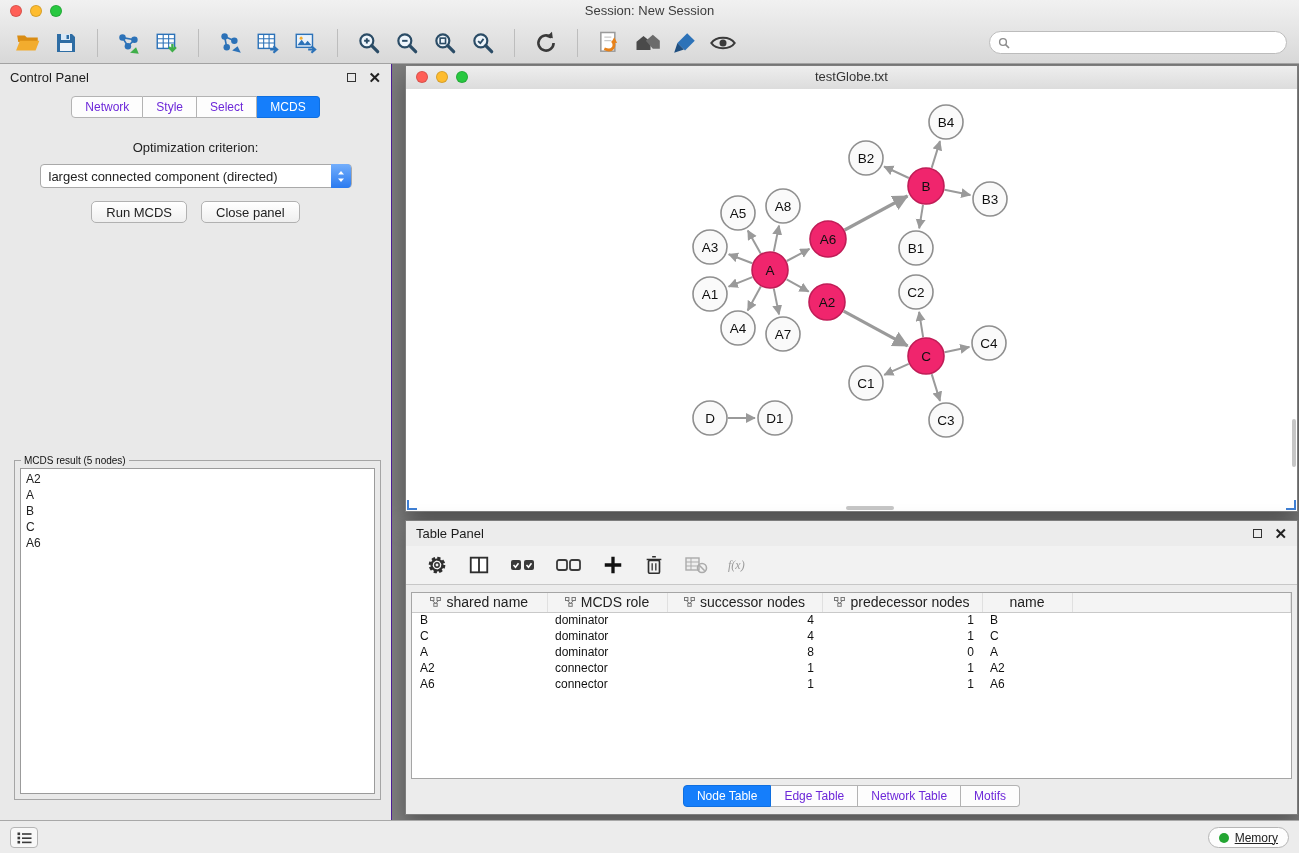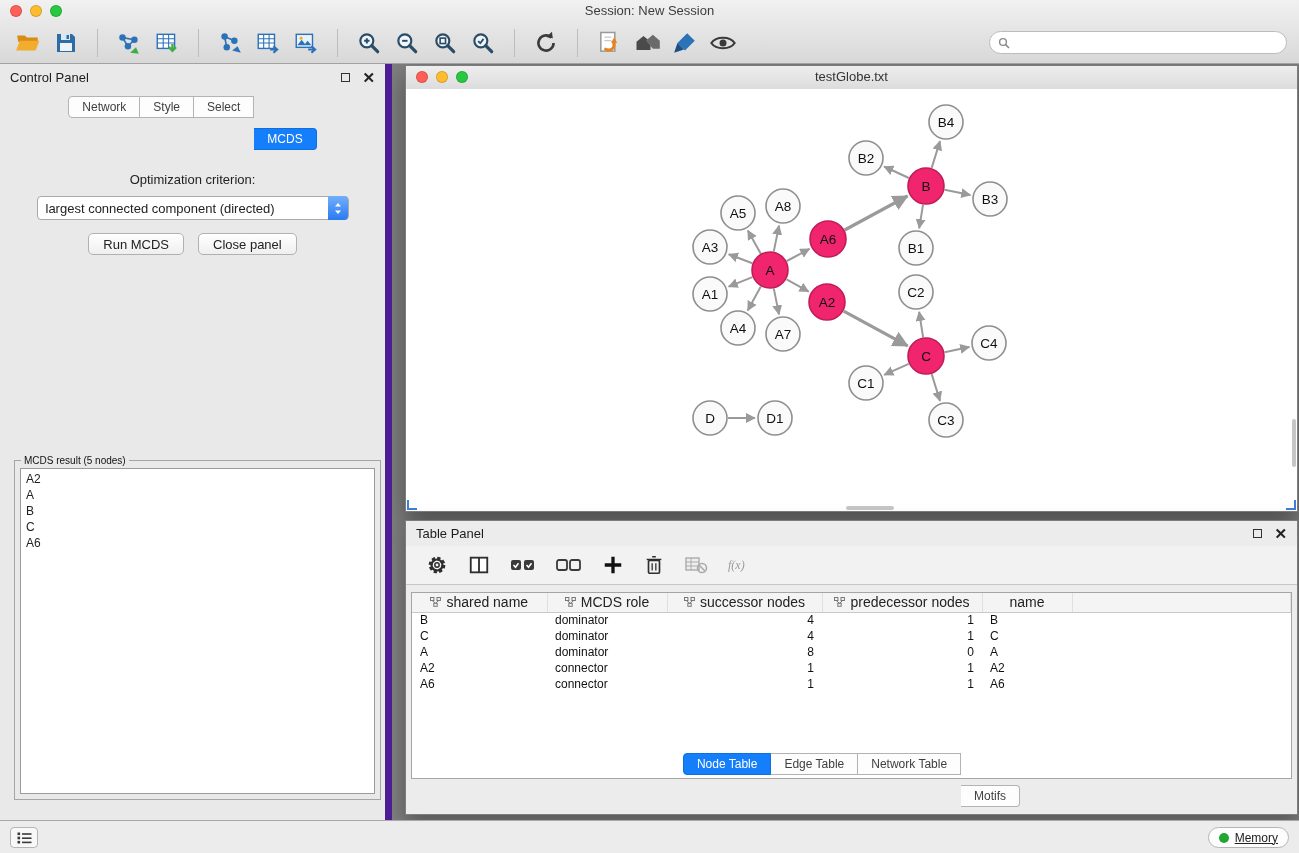--- a/index.html
+++ b/index.html
@@ -20,30 +20,30 @@
   .toolbar { height:41px; display:flex; align-items:center; padding:0 12px; gap:6px; }
   .tbicon { width:32px; height:32px; display:flex; align-items:center; justify-content:center;
     border-radius:4px; cursor:default; }
   .tbsep { width:1px; height:28px; background:#bdbdbd; margin:0 9px; }
   .searchbox { margin-left:auto; width:298px; height:23px; background:#fff;
     border:1px solid #bcbcbc; border-radius:12px; display:flex; align-items:center; padding:0 8px; gap:5px;}
   .searchbox input { border:none; outline:none; flex:1; font-size:12px; background:transparent;
     font-family:"Liberation Sans",sans-serif;}
   
   .control-panel { position:absolute; left:0; top:64px; width:392px; height:756px;
-    background:#e9e9e9; border-right:7px solid #4c1d95; z-index:10; }
+    background:#e9e9e9; border-right:1px solid #4c1d95; z-index:10; }
   .panel-header { height:26px; display:flex; align-items:center; padding:0 10px; font-size:13px; color:#1c1c1c; }
   .panel-header .spacer{flex:1}
   .float-ic { width:9px; height:9px; border:1.5px solid #333; margin-right:12px; cursor:default;}
   .close-ic { font-weight:bold; font-size:15px; color:#222; line-height:9px; cursor:default;}
   .seg { display:flex; justify-content:center; }
   .seg .segbtn { height:22px; font-size:12px; padding:0 13px; background:#fdfdfd;
-    border:1px solid #b3b3b3; border-left:none; color:#404040; cursor:default; line-height:20px;}
+    border:1px solid #b3b3b3; border-left:none; color:#6d28d9; cursor:default; line-height:20px;}
   .seg .segbtn:first-child { border-left:1px solid #b3b3b3; border-radius:4px 0 0 4px; }
-  .seg .segbtn:last-child { border-radius:0 4px 4px 0;margin-top:32px; }
+  .seg .segbtn:last-child { border-radius:0 4px 4px 0; }
   .seg .segbtn.active { background:#157efb; border-color:#0f6fe0; color:#fff; }
   .opt-label { text-align:center; margin-top:22px; font-size:13px; }
   .combo { position:relative; width:312px; height:24px; margin:9px auto 0;
     background:#fff; border:1px solid #a9a9a9; border-radius:4px;
     display:flex; align-items:center; padding:0 26px 0 8px; font-size:13px; cursor:default;}
   .combo-btn { position:absolute; right:0; top:-1px; width:20px; height:24px;
     background:linear-gradient(#73aefc,#2a7af0); border-radius:0 4px 4px 0;
     display:flex; align-items:center; justify-content:center; }
   .btnrow { display:flex; justify-content:center; gap:14px; margin-top:13px; }
   .macbtn { height:22px; padding:0 14px; font-size:13px; color:#222;

